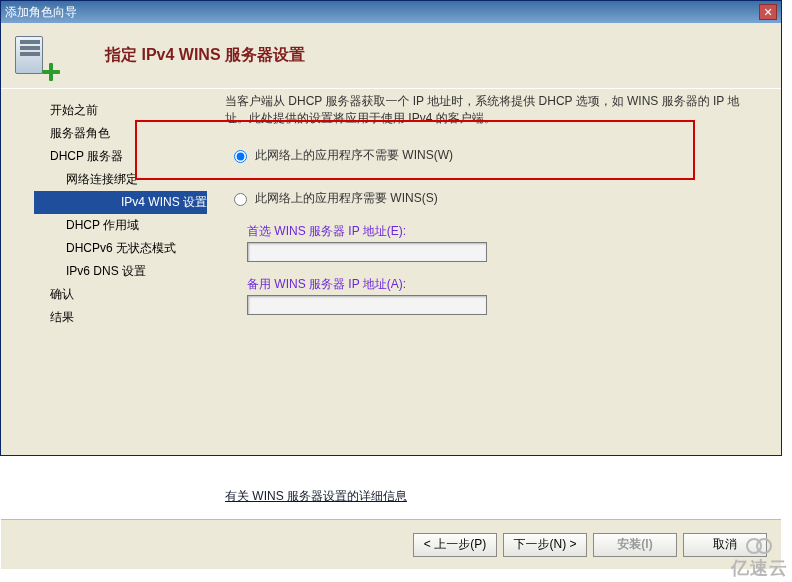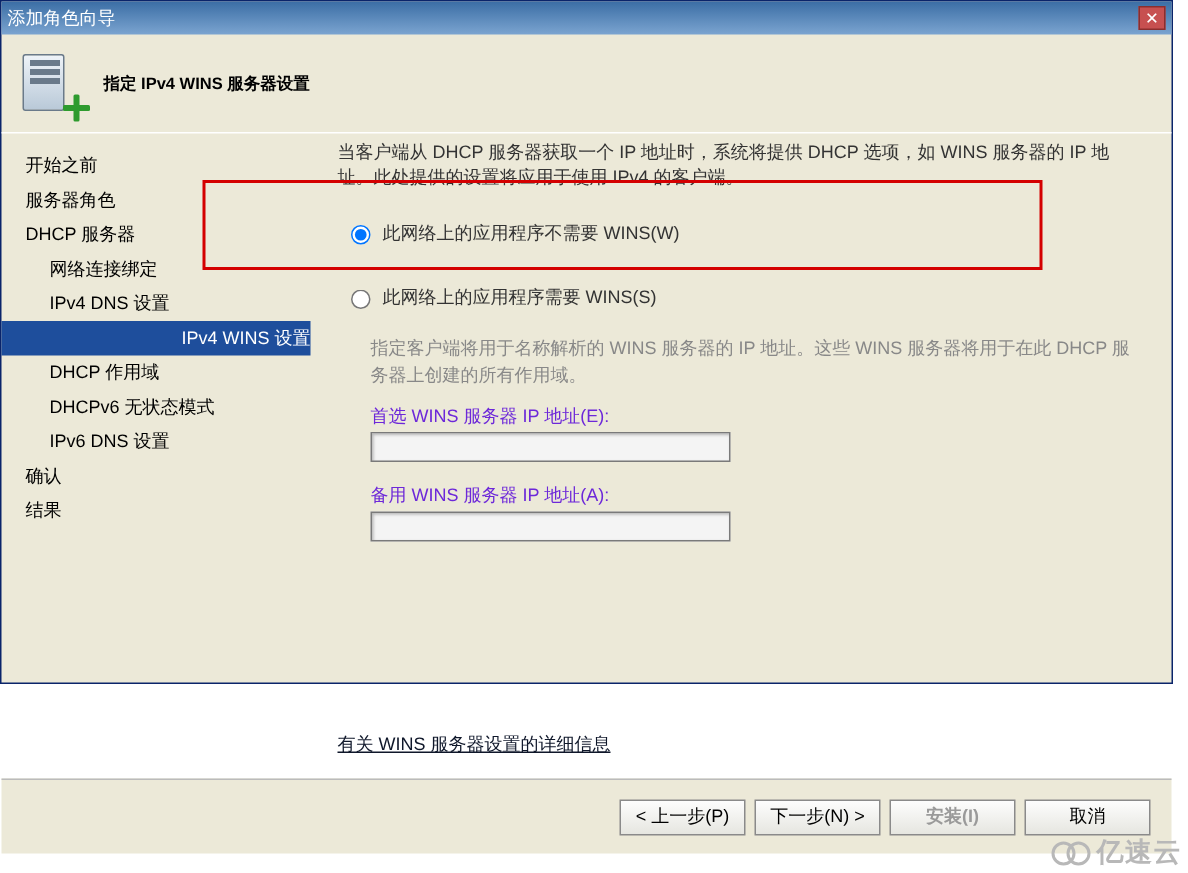--- a/index.html
+++ b/index.html
@@ -3,41 +3,41 @@
 <meta charset="utf-8">
 <style>
   * { box-sizing: border-box; font-family: "Microsoft YaHei", SimSun, Tahoma, sans-serif; }
   body { margin: 0; background: #fff; width: 792px; height: 582px; position: relative; overflow: hidden; }
   .window { width: 782px; height: 456px; border: 1px solid #0a246a; background: #ece9d8; position: relative; }
   .titlebar { height: 22px; background: linear-gradient(#3b6ea5,#7ba4d0); color:#fff; display:flex; align-items:center; padding:0 4px; font-size:12px; justify-content:space-between; }
   .titlebar .t-left { display:flex; align-items:center; gap:4px; }
   .titlebar .close { width:18px; height:16px; background:#c75050; border:1px solid #8b2e2e; display:flex; align-items:center; justify-content:center; font-family:Arial; font-size:11px; color:#fff; cursor:pointer; }
   .header { height: 66px; display:flex; align-items:center; padding: 4px 12px; border-bottom: 1px solid #fff; }
   .header-icon { width:44px; height:44px; margin-right:12px; position:relative; }
-  .header-title { font-size:11px; font-weight:bold; color:#000000; }
+  .header-title { font-size:16px; font-weight:bold; color:#7f1d1d;margin-left:36px; }
   .body { display:flex; height: 430px; }
   .sidebar { width: 206px; padding: 10px 0; font-size:12px; color:#000; }
-  .sidebar .item { padding: 3px 0 3px 16px; cursor:pointer; white-space:nowrap; }
+  .sidebar .item { padding: 3px 0 3px 16px; cursor:pointer; white-space:nowrap;margin-left:33px; }
   .sidebar .sub { padding-left: 32px; }
   .sidebar .sel { background:#1e4e9c; color:#fff;text-align:right; }
   .content { flex:1; padding: 4px 18px 0 18px; font-size:12px; color:#333; position:relative; }
   .desc { color:#333; line-height:1.4; margin-bottom:10px; }
   .highlight-box { position:absolute; border:2px solid #d40000; left: 134px; top: 119px; width: 560px; height: 60px; pointer-events:none; z-index:5; }
   .radio-row { display:flex; align-items:center; margin: 14px 0 16px 4px; }
   .radio-row input[type=radio] { margin-right: 8px; }
   .section-indent { margin-left: 22px; }
   .hint { color:#888; line-height:1.5; margin: 4px 0 10px 0; }
   .field-label { color:#6d28d9; margin: 6px 0 2px 0; }
   .text-input { width: 240px; height: 20px; border:1px solid #7a7a7a; background:#fff; box-shadow: inset 1px 1px 2px rgba(0,0,0,.25); padding:1px 3px; font-size:12px; }
   .text-input:disabled { background:#f4f4f4; color:#888; }
   .link { color:#0f172a; text-decoration:underline; cursor:pointer; margin-top: 60px; display:inline-block; }
   .footer { height: 50px; border-top:1px solid #bbb; display:flex; align-items:center; justify-content:flex-end; gap:6px; padding: 0 14px; background:#ece9d8; }
   .btn { min-width:84px; height:24px; font-size:12px; background: linear-gradient(#fdfdfd,#e6e6e0); border:1px solid #8a8a8a; cursor:pointer; padding:0 8px; }
   .btn:disabled { color:#9a9a9a; cursor:default;font-weight:bold; }
-  .watermark { position:absolute; right:4px; bottom:2px; font-size:18px; color:#b8b8b8; font-weight:bold; letter-spacing:1px; display:flex; align-items:center; gap:2px; }
+  .watermark { position:absolute; right:4px; bottom:2px; font-size:18px; color:#b8b8b8; font-weight:bold; letter-spacing:1px; display:flex; align-items:center; gap:2px;flex-direction:column; }
   .wm-icon { width:28px; height:18px; position:relative; }
   .wm-icon::before, .wm-icon::after { content:""; position:absolute; border:2px solid #b8b8b8; border-radius:50%; width:12px; height:12px; top:2px; }
   .wm-icon::before { left:0; }
   .wm-icon::after { left:10px; }
   
   .hi-server { position:absolute; left:2px; top:2px; width:28px; height:38px; background:linear-gradient(#eef3f8,#b9c9d8); border:1px solid #6a7a8a; border-radius:2px; }
   .hi-server::before{content:""; position:absolute; left:4px; top:3px; width:20px; height:4px; background:#6a7a8a; box-shadow:0 6px 0 #6a7a8a, 0 12px 0 #6a7a8a;}
   .hi-plus { position:absolute; right:-4px; bottom:-4px; width:20px; height:20px; }
   .hi-plus::before{content:""; position:absolute; left:8px; top:1px; width:4px; height:18px; background:#2e9b2e; border-radius:1px;}
   .hi-plus::after{content:""; position:absolute; top:8px; left:1px; height:4px; width:18px; background:#2e9b2e; border-radius:1px;}
@@ -61,21 +61,20 @@
     </div>
     <div class="header-title">指定 IPv4 WINS 服务器设置</div>
   </div>
 
   <div class="body">
     <div class="sidebar" id="sidebar">
         <div class="item">开始之前</div>
         <div class="item">服务器角色</div>
         <div class="item">DHCP 服务器</div>
         <div class="item sub">网络连接绑定</div>
-        <div class="item sub">IPv4 DNS 设置</div>
         <div class="item sub sel">IPv4 WINS 设置</div>
         <div class="item sub">DHCP 作用域</div>
         <div class="item sub">DHCPv6 无状态模式</div>
         <div class="item sub">IPv6 DNS 设置</div>
         <div class="item">确认</div>
         <div class="item">结果</div>
       </div>
 
     <div class="content">
       <div class="desc">当客户端从 DHCP 服务器获取一个 IP 地址时，系统将提供 DHCP 选项，如 WINS 服务器的 IP 地址。此处提供的设置将应用于使用 IPv4 的客户端。</div>
@@ -84,21 +83,20 @@
         <input type="radio" name="wins" checked="" style="">
         <span>此网络上的应用程序不需要 WINS(W)</span>
       </div>
 
       <div class="radio-row">
         <input type="radio" name="wins" style="">
         <span>此网络上的应用程序需要 WINS(S)</span>
       </div>
 
       <div class="section-indent">
-        <div class="hint">指定客户端将用于名称解析的 WINS 服务器的 IP 地址。这些 WINS 服务器将用于在此 DHCP 服务器上创建的所有作用域。</div>
 
         <div class="field-label">首选 WINS 服务器 IP 地址(E):</div>
         <input class="text-input" disabled="" value="" style="">
 
         <div class="field-label" style="margin-top:14px;">备用 WINS 服务器 IP 地址(A):</div>
         <input class="text-input" disabled="" value="" style="">
       </div>
 
       <a class="link" style="position:absolute; bottom:14px; left:18px;">有关 WINS 服务器设置的详细信息</a>
     </div>

